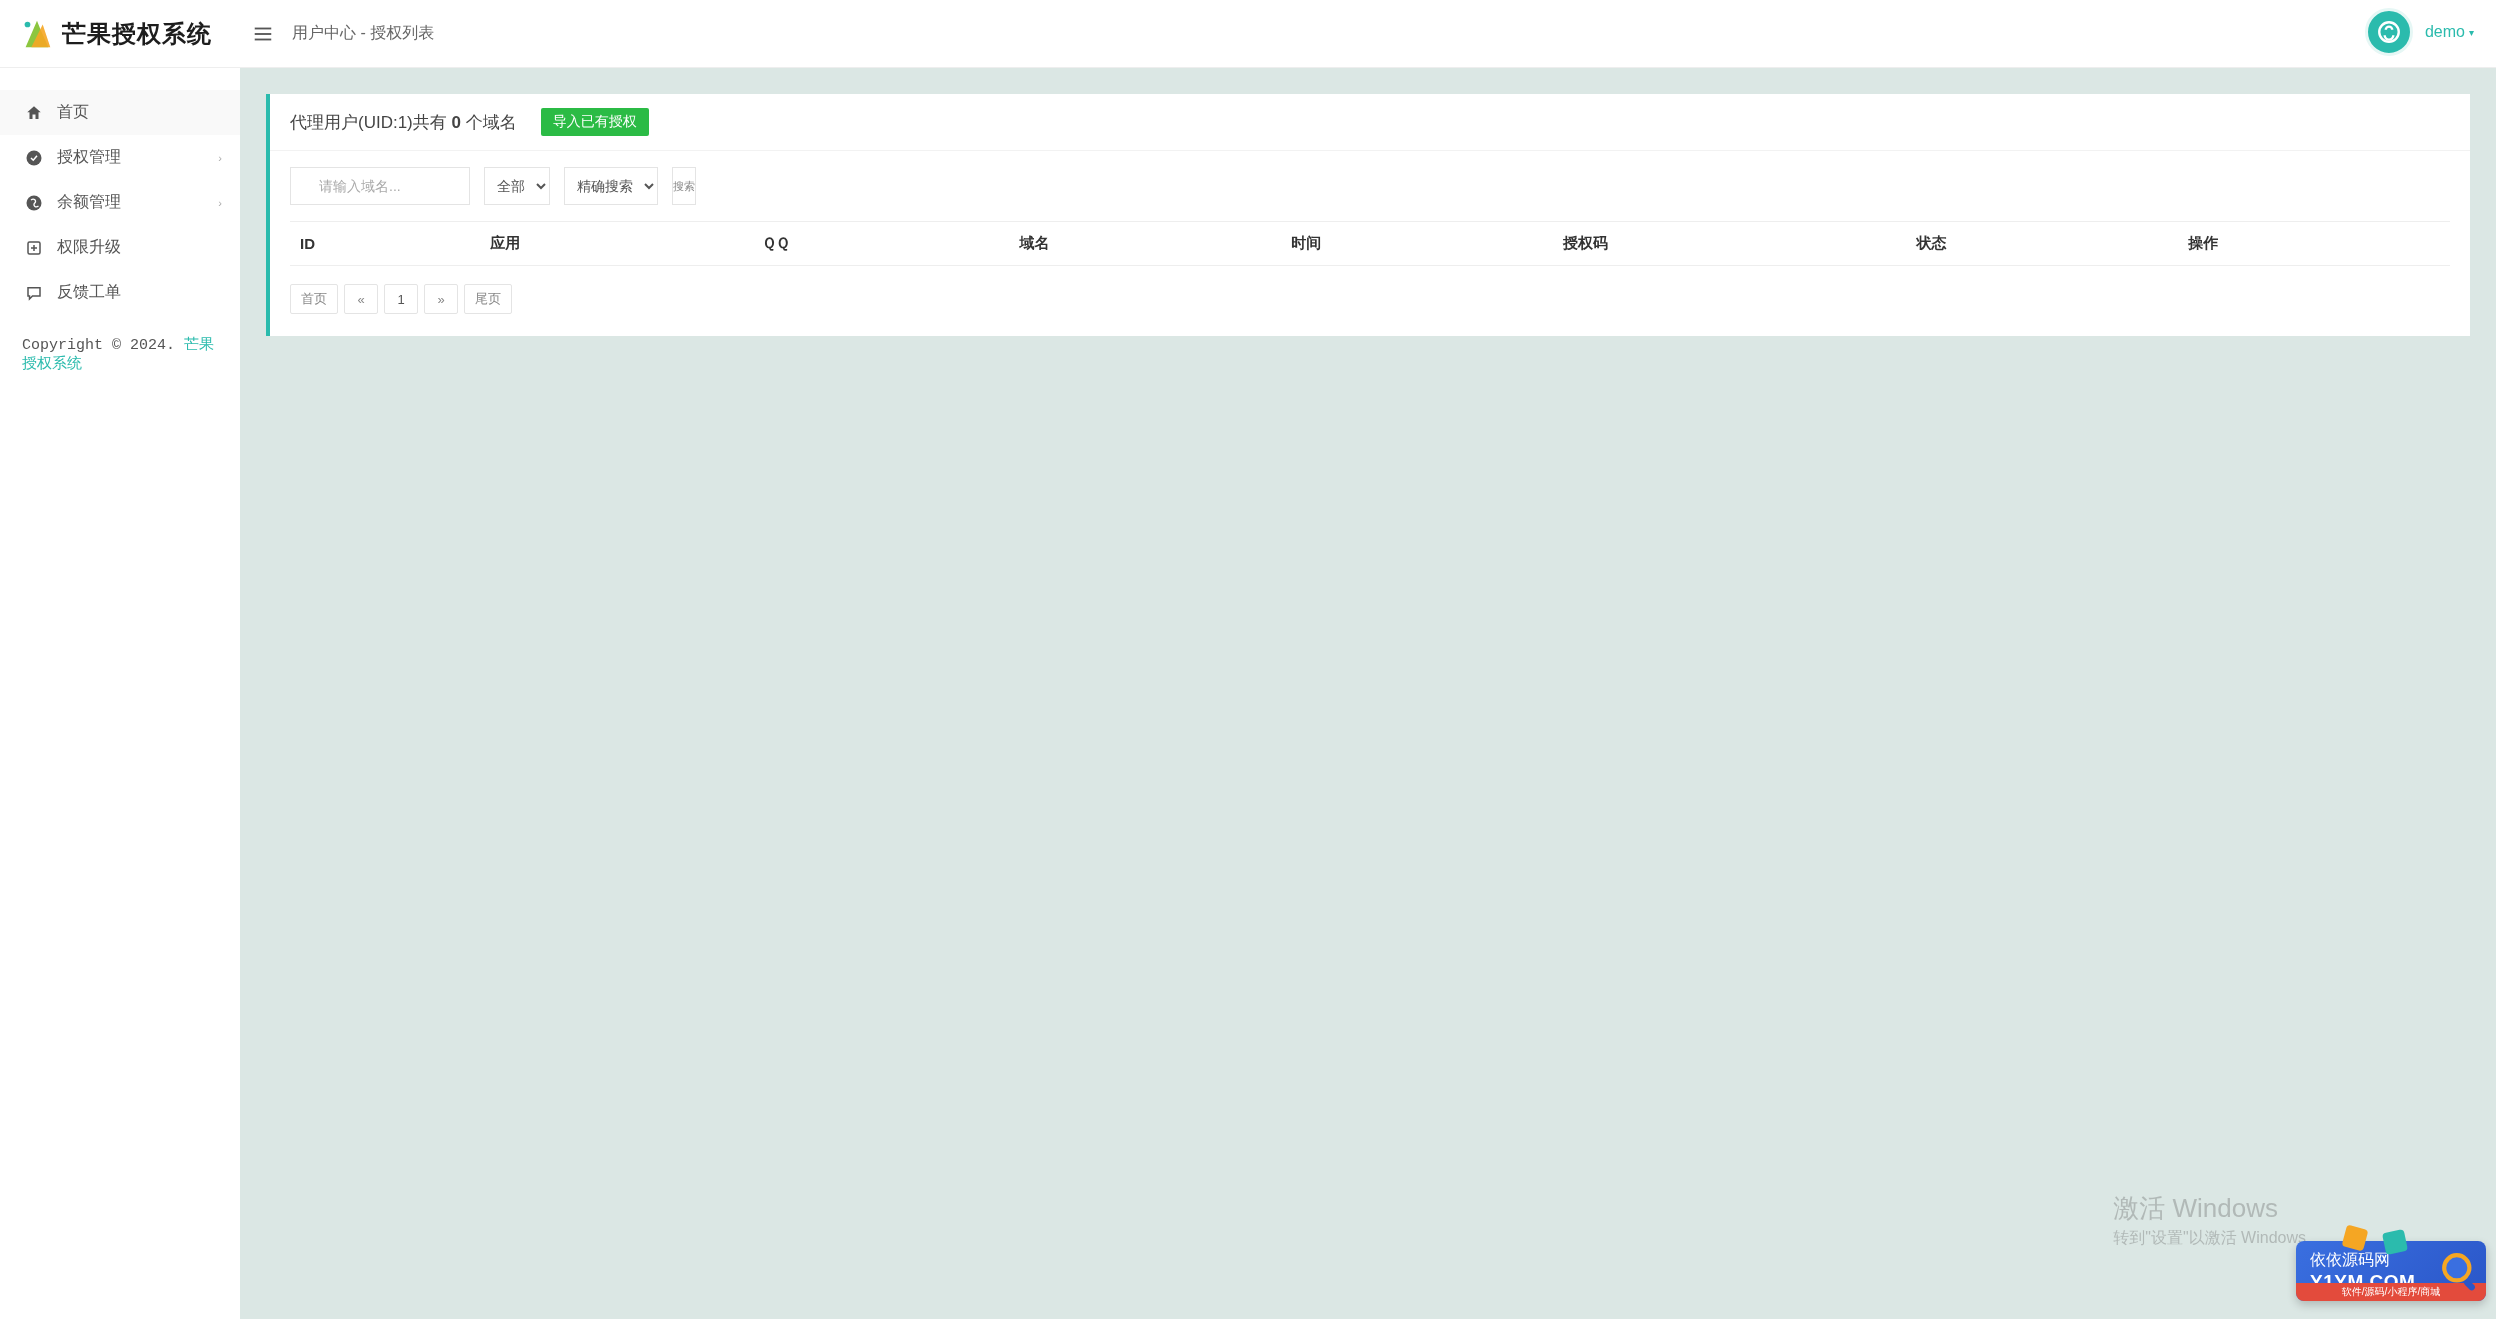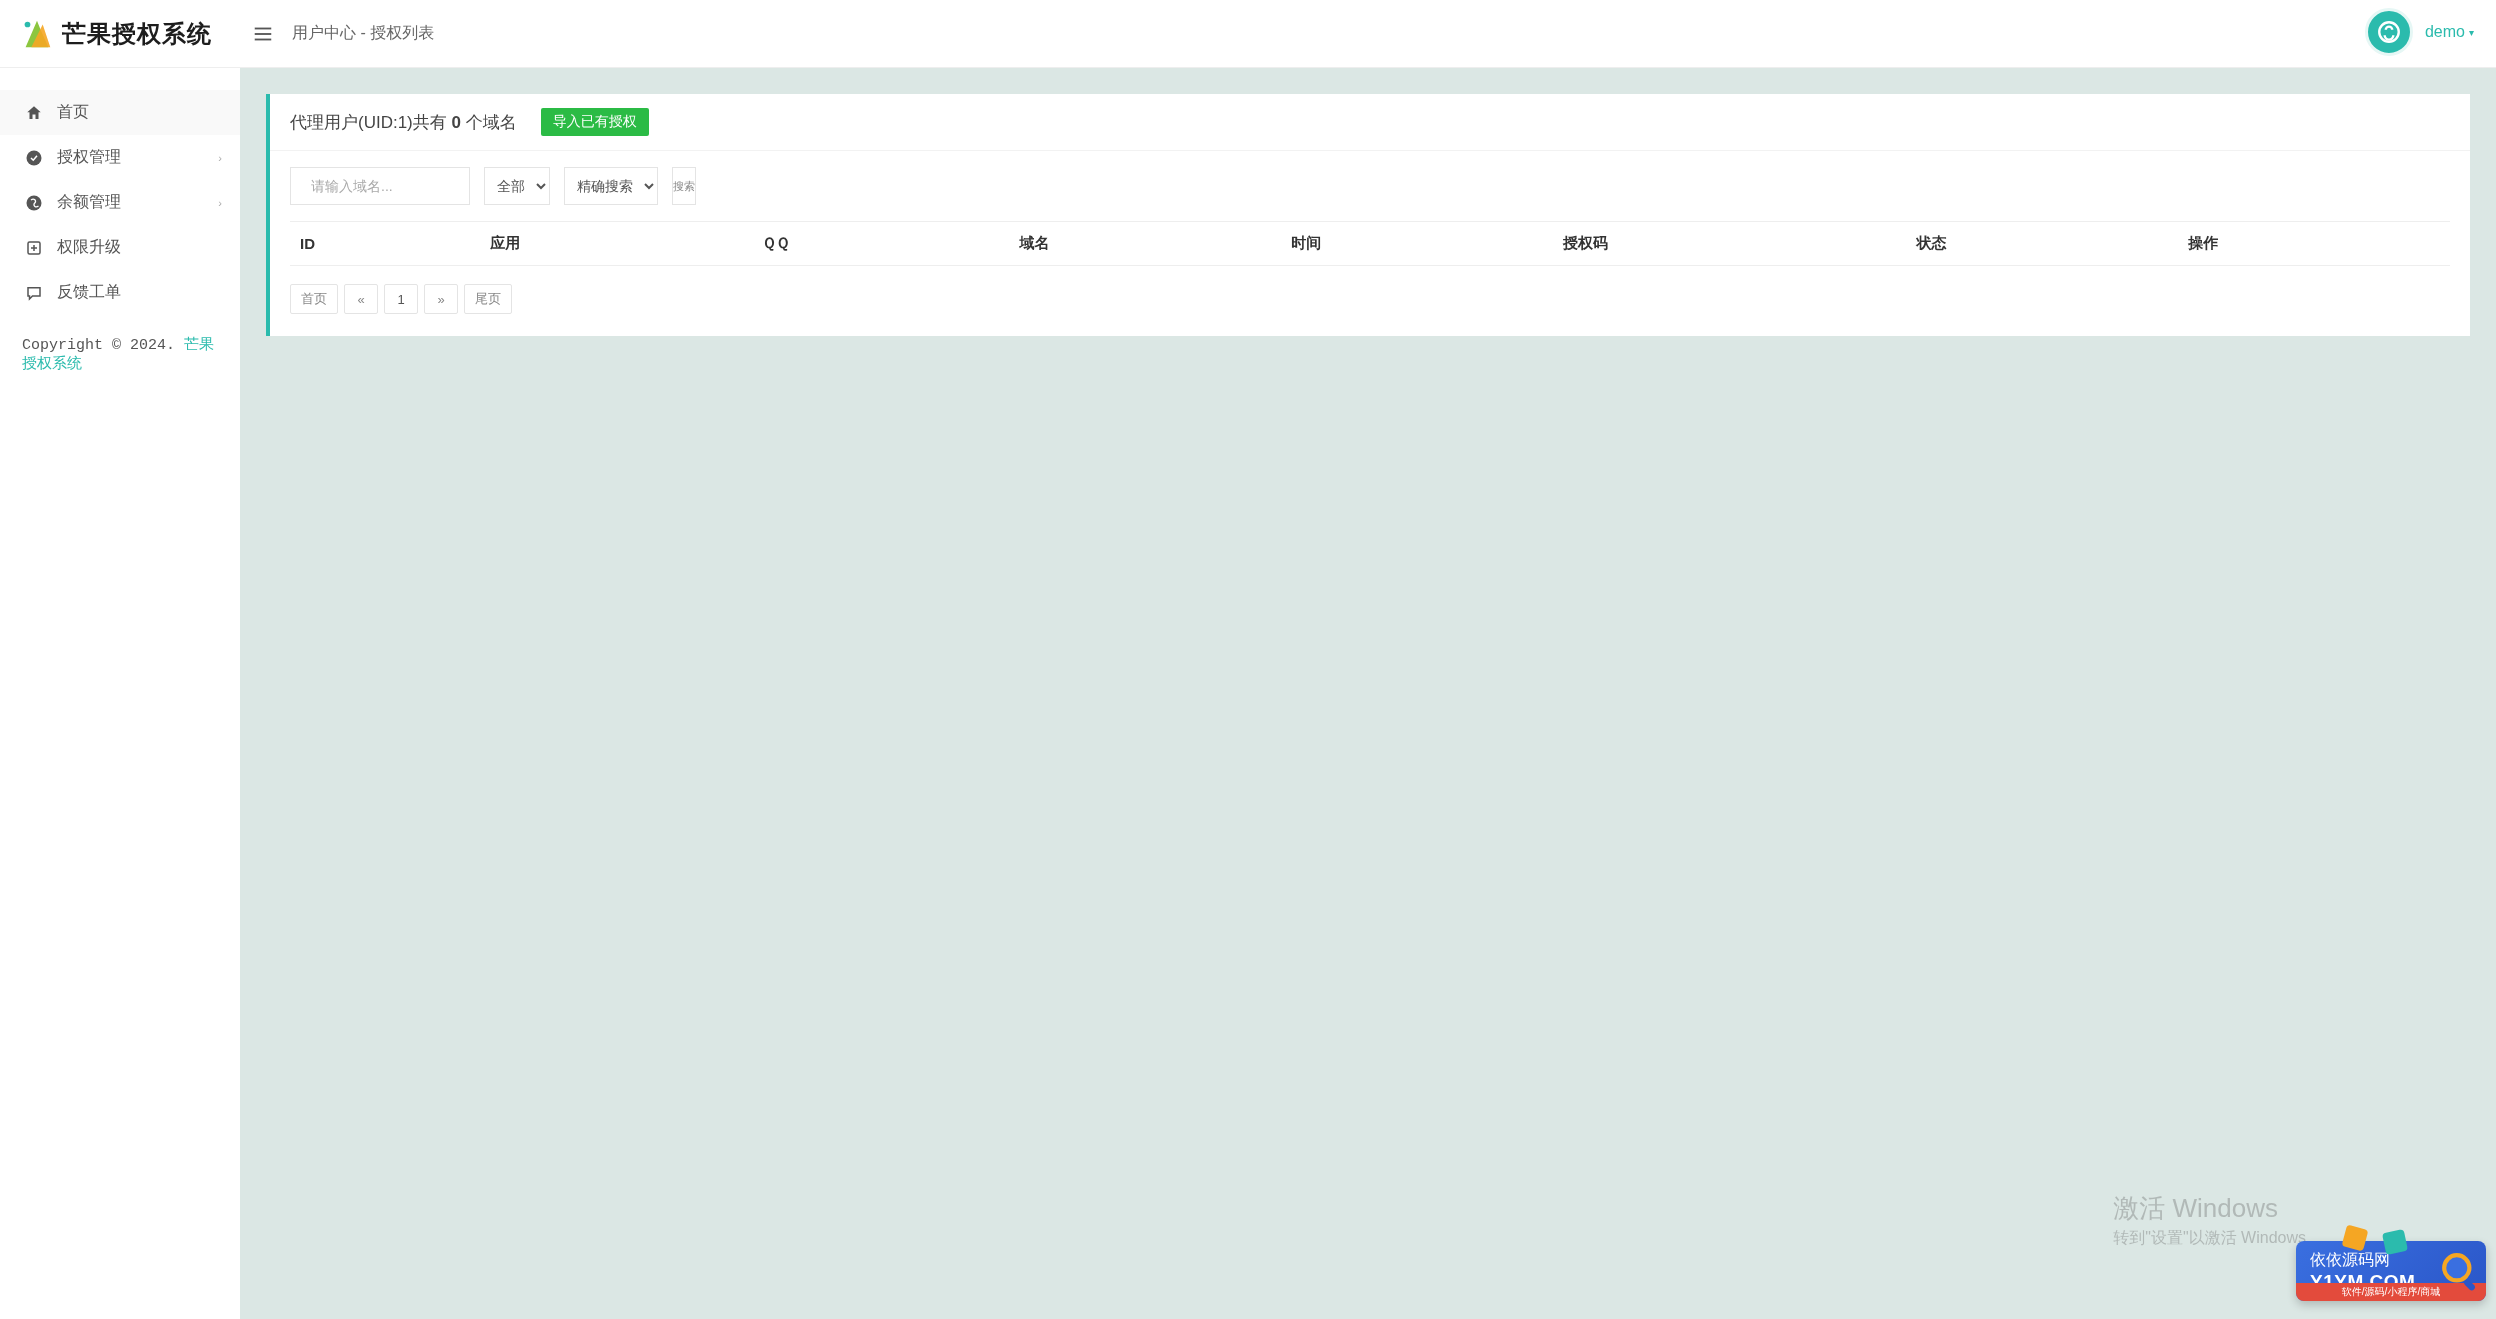--- a/index.html
+++ b/index.html
@@ -23,21 +23,21 @@
 .nav-item .icon { width: 18px; height: 18px; display: inline-flex; align-items: center; justify-content: center; margin-right: 14px; }
 .nav-item .caret { position: absolute; right: 18px; font-size: 11px; color: #aaa; }
 .copyright { padding: 20px 22px; font-size: 15px; color: #555; font-family: Liberation Mono, monospace; }
 .copyright a { color: #2bbbad; text-decoration: none; }
 .main { position: absolute; top: 68px; left: 240px; right: 0; bottom: 0; padding: 26px; }
 .panel { background: #fff; border-left: 4px solid #2bbbad; padding: 0; }
 .panel-header { padding: 14px 20px; display: flex; align-items: center; gap: 24px; font-size: 17px; color: #444; border-bottom: 1px solid #f2f2f2; }
 .panel-header .count { font-weight: 700; }
 .btn-import { background: #2bbb45; color: #fff; font-size: 14px; padding: 5px 12px; border: none; border-radius: 2px; cursor: pointer; }
 .filter-row { padding: 16px 20px; display: flex; align-items: center; gap: 14px; }
-.inp-text { height: 38px; width: 180px; padding: 0 20px; border: 1px solid #e4e4e4; font-size: 14px; color: #333; }
+.inp-text { height: 38px; width: 180px; padding: 0 28px; border: 1px solid #e4e4e4; font-size: 14px; color: #333; }
 .inp-text::placeholder { color: #aaa; }
 .sel { height: 38px; padding: 0 8px; border: 1px solid #e4e4e4; background: #fff; font-size: 14px; color: #555; }
 .btn-search { height: 38px; padding: 0 0; border: 1px solid #e4e4e4; background: #fff; color: #888; font-size: 11px; cursor: pointer; }
 .table-wrap { padding: 0 20px; }
 table { width: 100%; border-collapse: collapse; }
 th { text-align: left; padding: 12px 10px; font-size: 15px; font-weight: 700; color: #333; border-top: 1px solid #eee; border-bottom: 1px solid #eee; }
 .pager { padding: 18px 20px 22px; display: flex; gap: 6px; }
 .pg { min-width: 34px; height: 30px; padding: 0 10px; border: 1px solid #e4e4e4; background: #fff; color: #888; font-size: 13px; display: inline-flex; align-items: center; justify-content: center; cursor: pointer; border-radius: 2px; }
 .pg.active { background: #fff; color: #555; }
 .watermark { position: absolute; right: 190px; bottom: 70px; color: rgba(100,100,100,0.35); }

